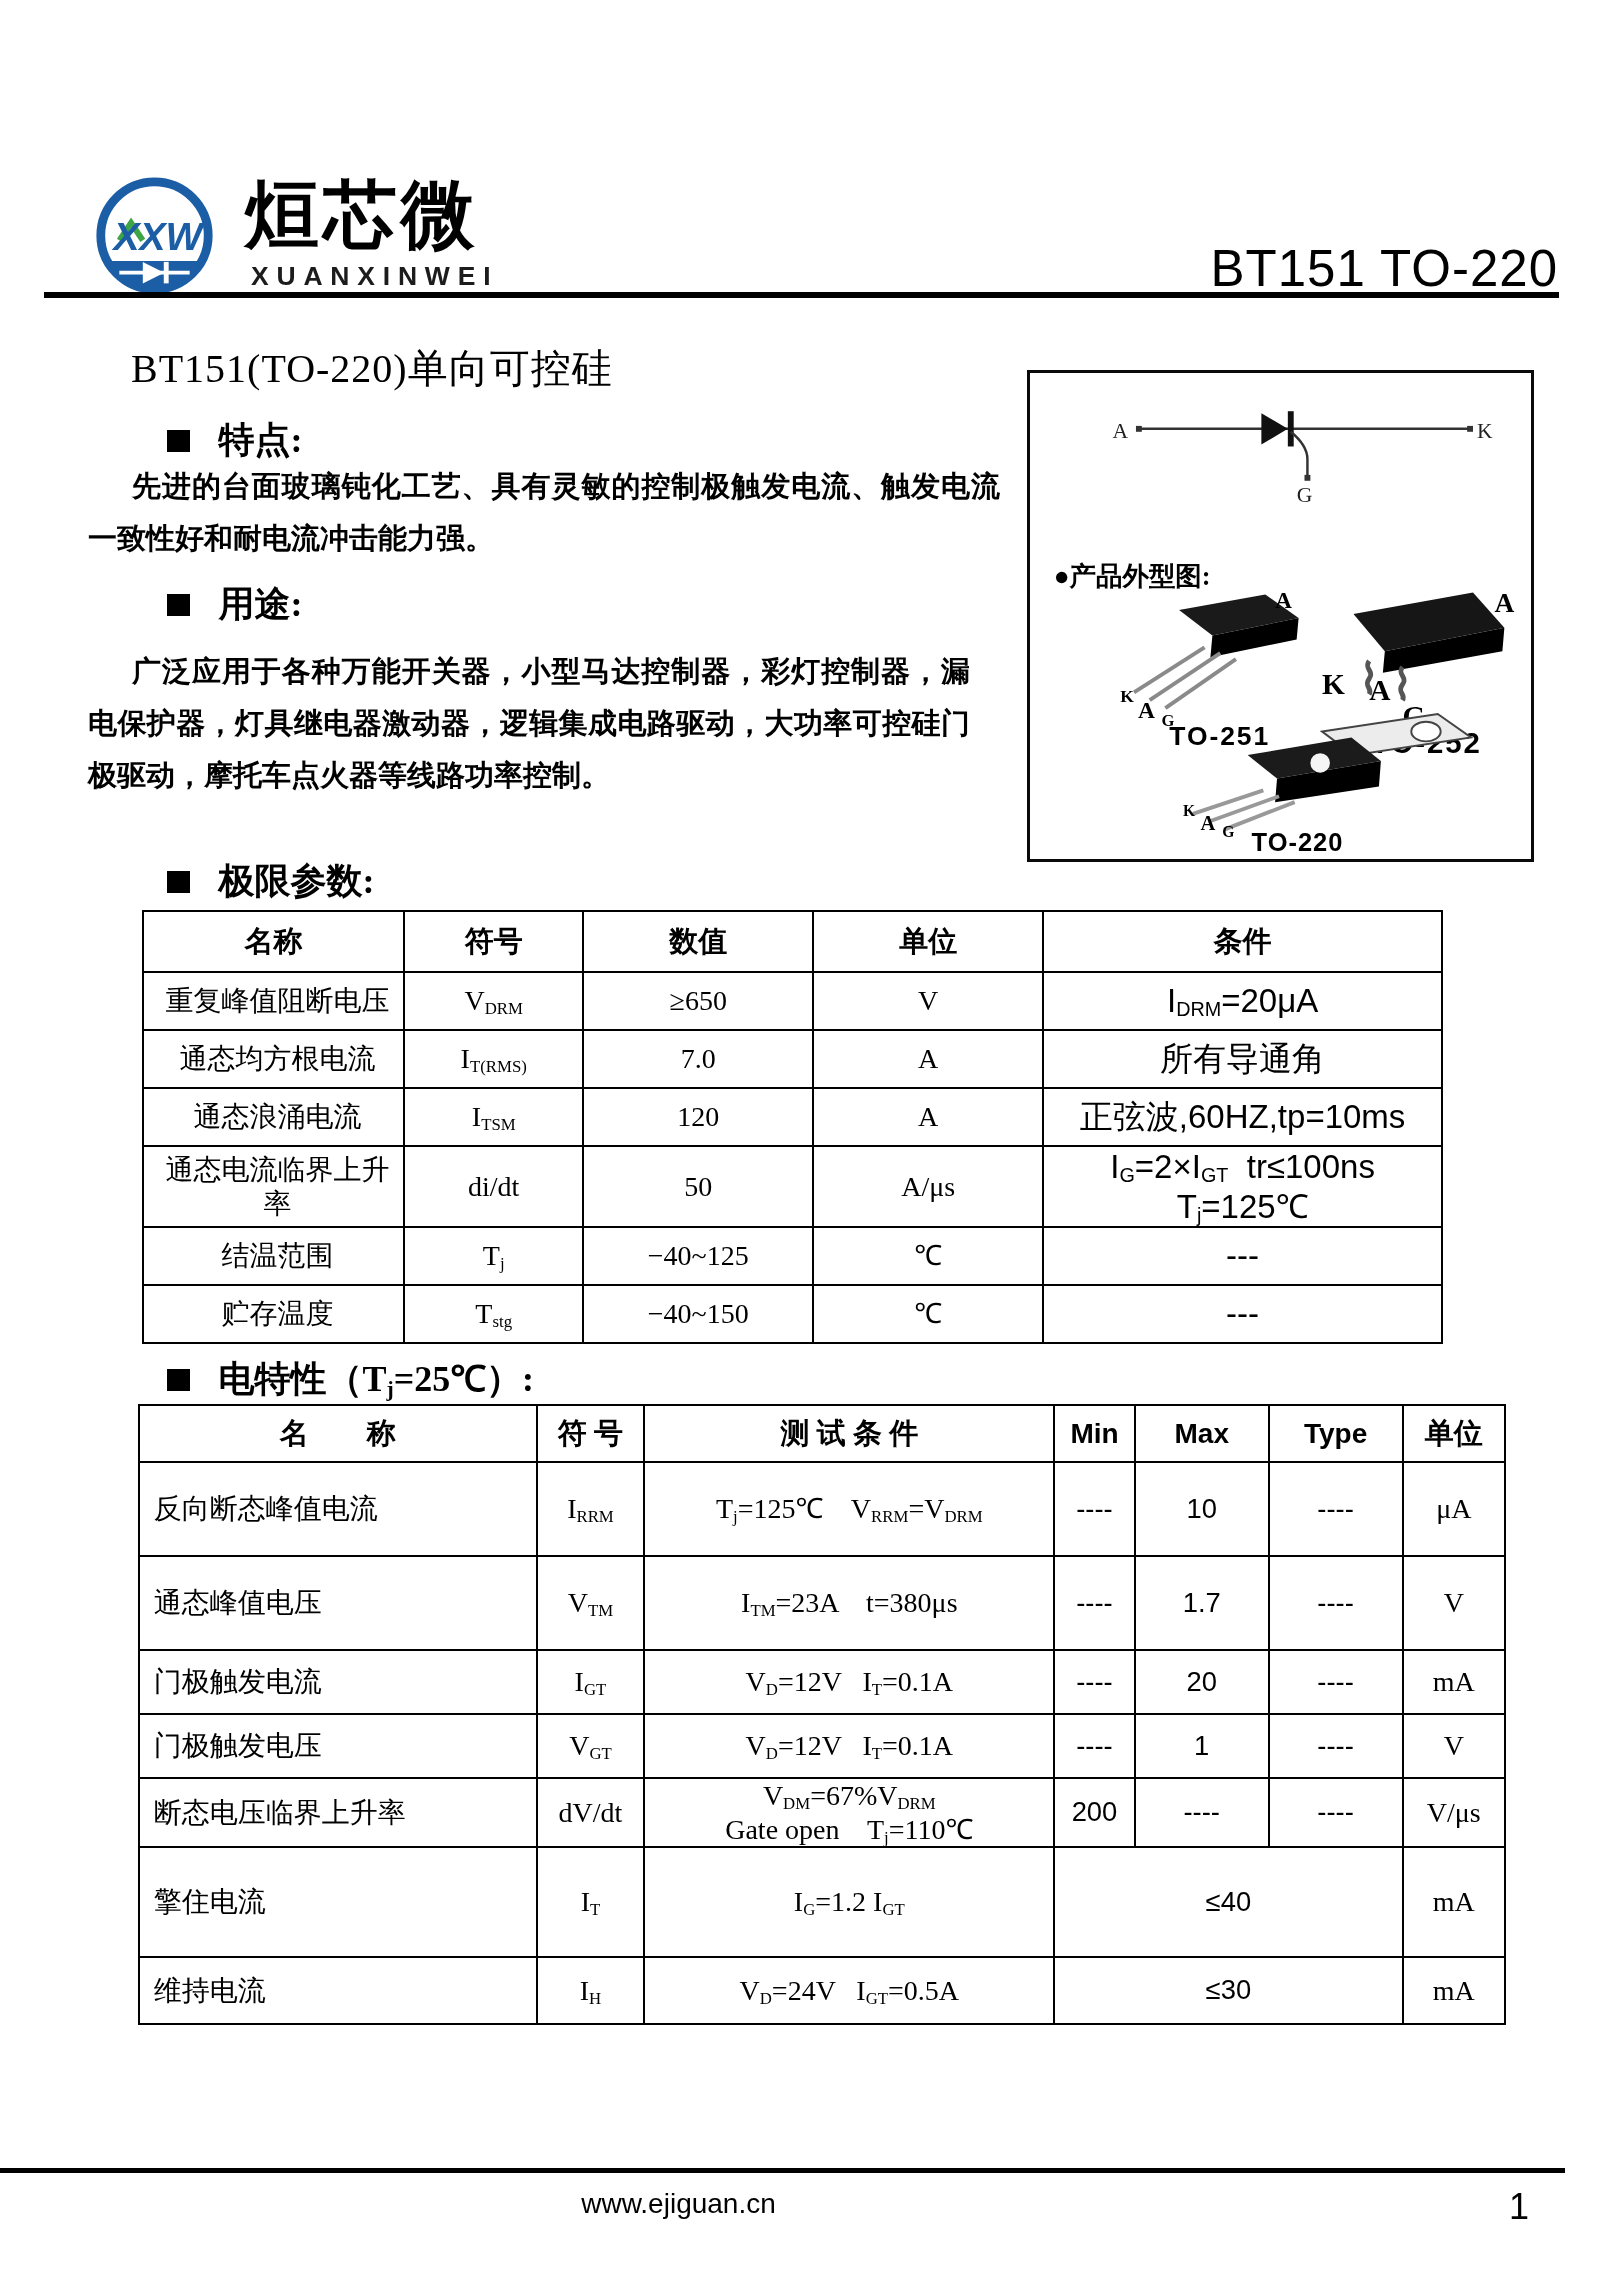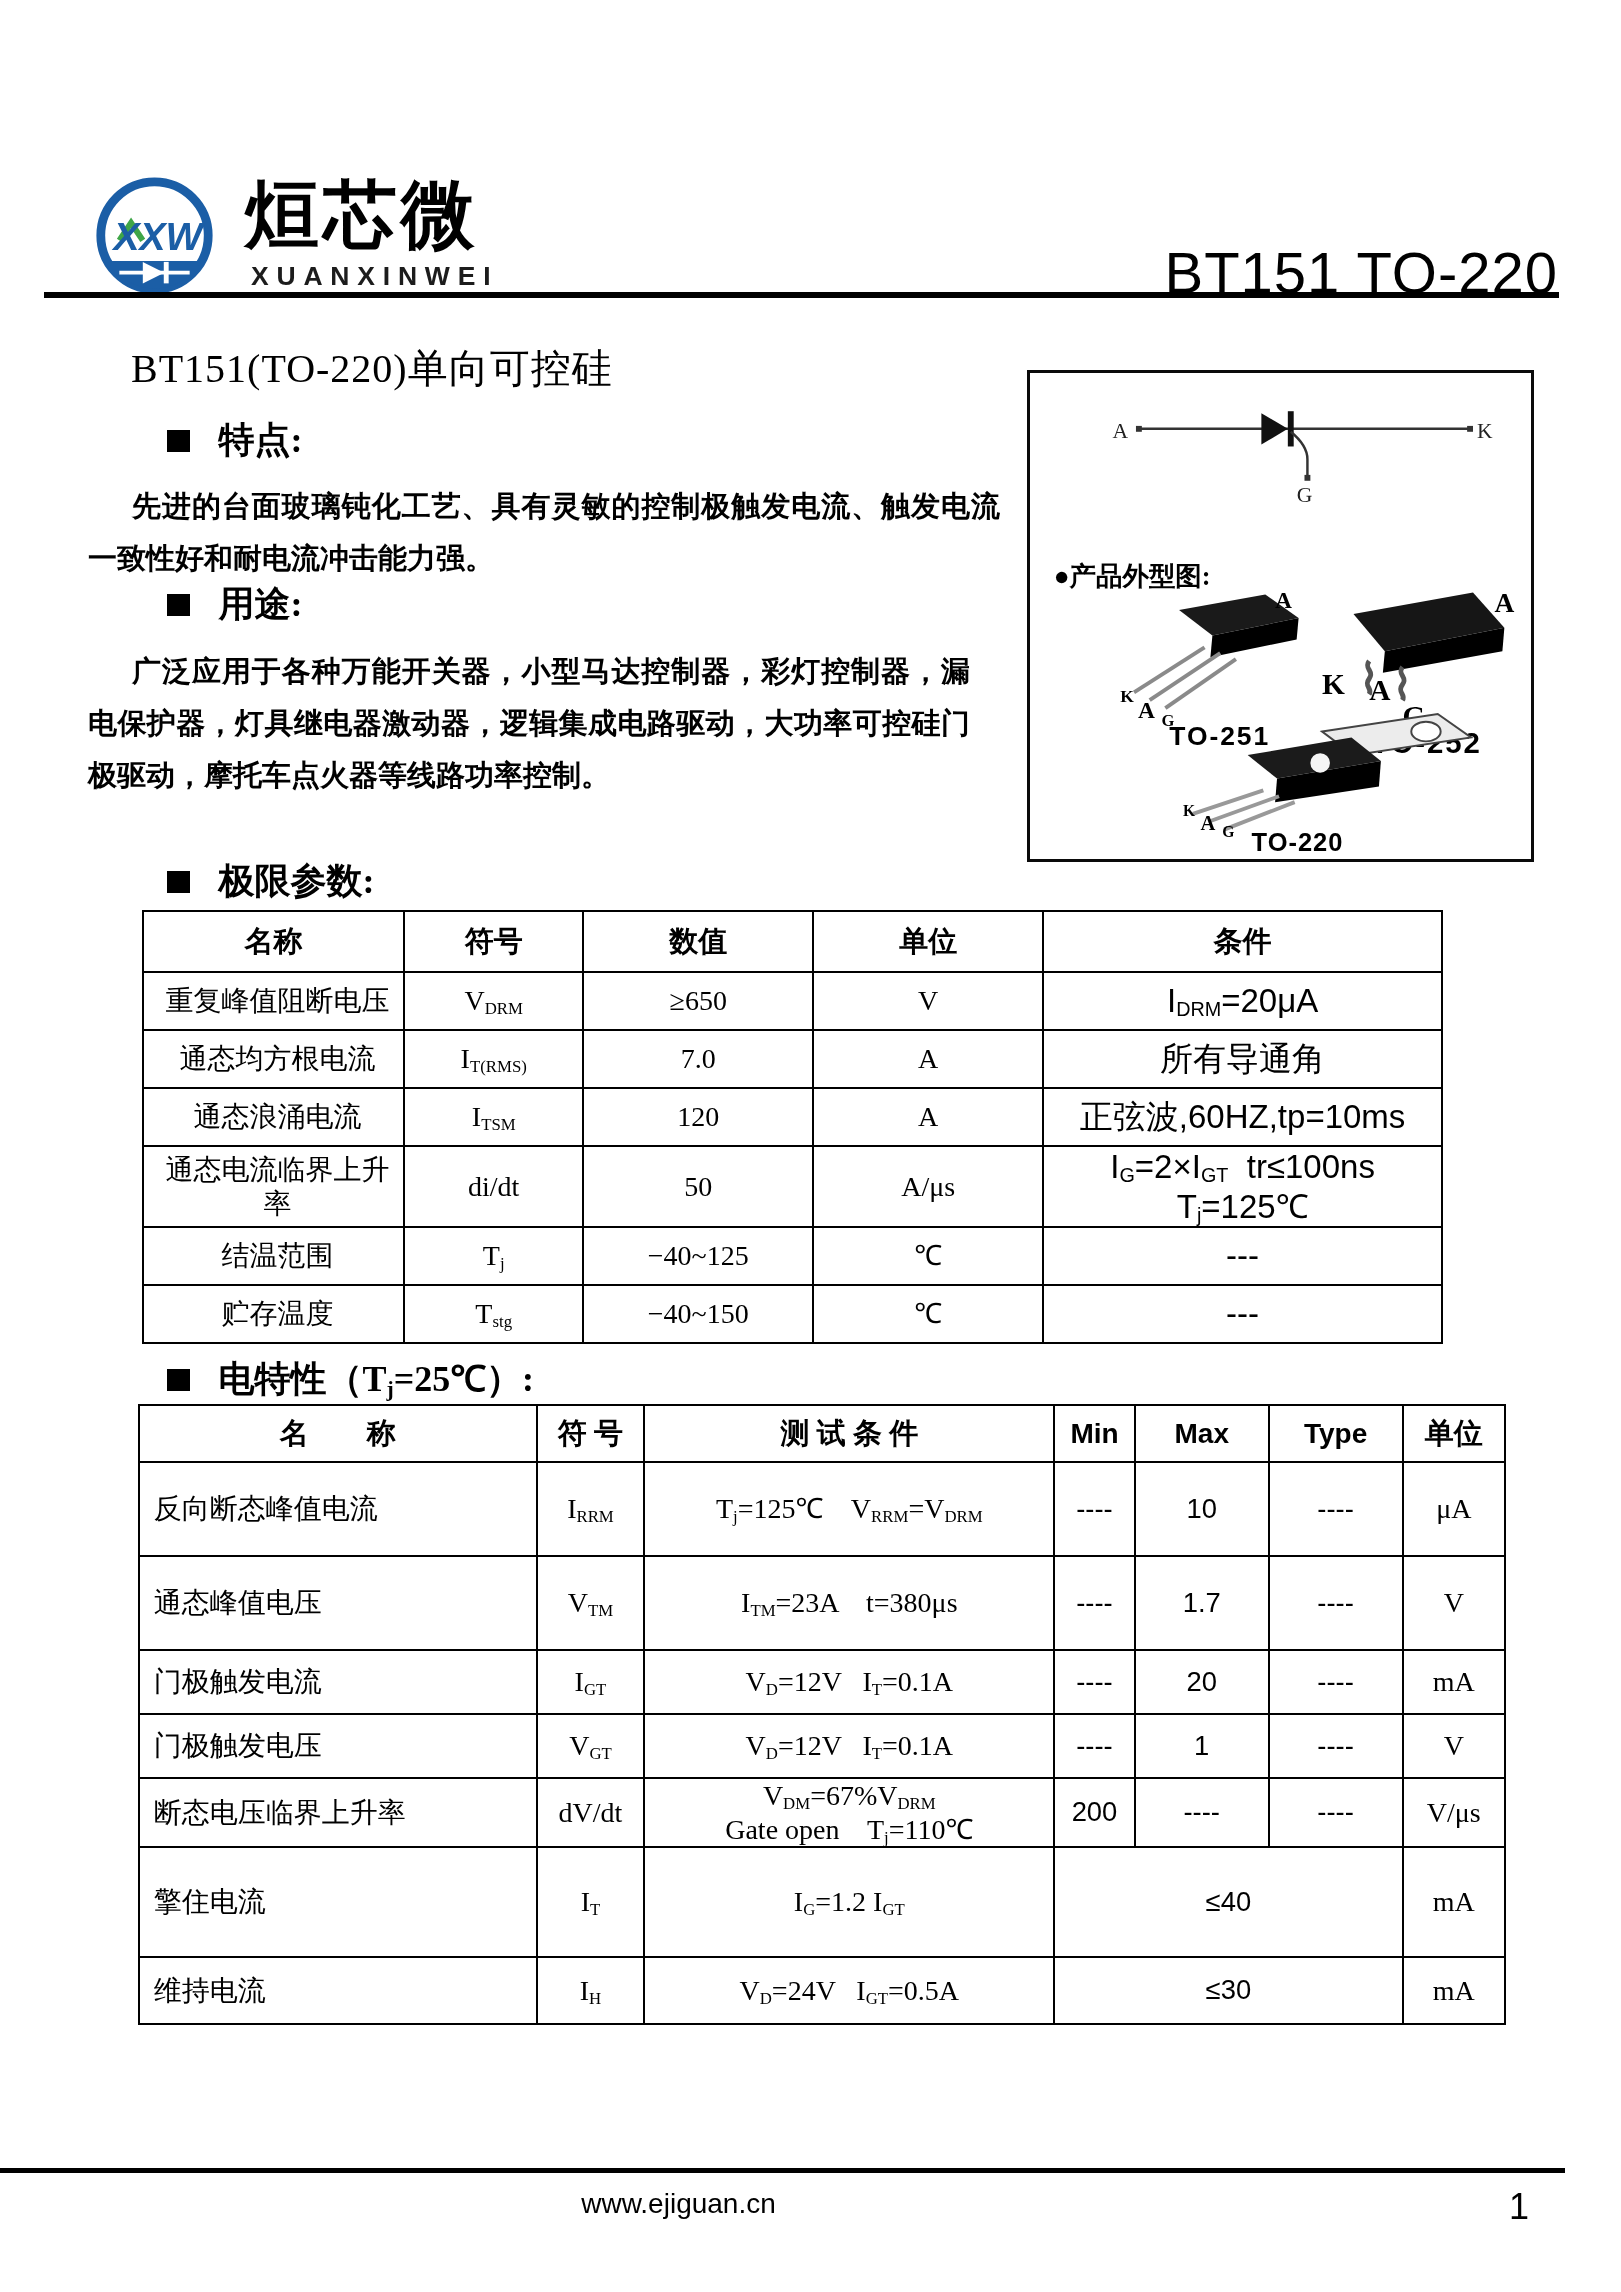--- a/index.html
+++ b/index.html
@@ -7,34 +7,34 @@
         font-family:"Liberation Serif",serif;color:#000;overflow:hidden;margin:0 auto;}
   .abs{position:absolute;}
 
   
   #logo-svg{position:absolute;left:90px;top:174px;}
   #company-cn{position:absolute;left:245px;top:178px;font-family:"Liberation Sans",sans-serif;
               font-weight:900;font-size:74px;letter-spacing:3.9px;line-height:1;}
   #company-en{position:absolute;left:251px;top:261px;font-family:"Liberation Sans",sans-serif;
               font-weight:600;font-size:26.5px;letter-spacing:7.8px;color:#1c1c1c;}
   #part-number{position:absolute;right:63px;top:239px;font-family:"Liberation Sans",sans-serif;
-               font-size:58px;letter-spacing:1px;}
+               font-size:51px;letter-spacing:1px;}
   #top-rule{position:absolute;left:44px;top:292px;width:1515px;height:5.9px;background:#000;}
 
   #doc-title{position:absolute;left:131px;top:341px;font-size:40px;letter-spacing:1px;}
 
   .sec-head{position:absolute;font-size:36px;font-weight:bold;margin-left:32px;}
   .bullet{display:inline-block;width:22.5px;height:22.5px;background:#000;margin-right:29px;}
   #features-head{left:135px;top:416px;}
   #apps-head{left:135px;top:580px;}
   #ratings-head{left:135px;top:857px;}
   #elec-head{left:135px;top:1353px;}
 
   .para{position:absolute;font-size:29px;font-weight:700;line-height:52px;text-align:justify;}
-  #features-body{left:88px;top:480px;width:912px;text-indent:44px;}
+  #features-body{left:88px;top:460px;width:912px;text-indent:44px;}
   #apps-body{left:88px;top:645px;width:882px;text-indent:44px;}
 
   
   #package-box{position:absolute;left:1027px;top:370px;width:507px;height:492px;
                border:3.9px solid #0a0a0a;box-sizing:border-box;background:#fff;}
 
   
   .dtable{border-collapse:collapse;table-layout:fixed;width:100%;border:2.9px solid #000;}
   .dtable th,.dtable td{border:2px solid #000;text-align:center;vertical-align:middle;
         font-size:28px;padding:0 5.9px;white-space:pre-wrap;overflow:hidden;line-height:1.2;}

